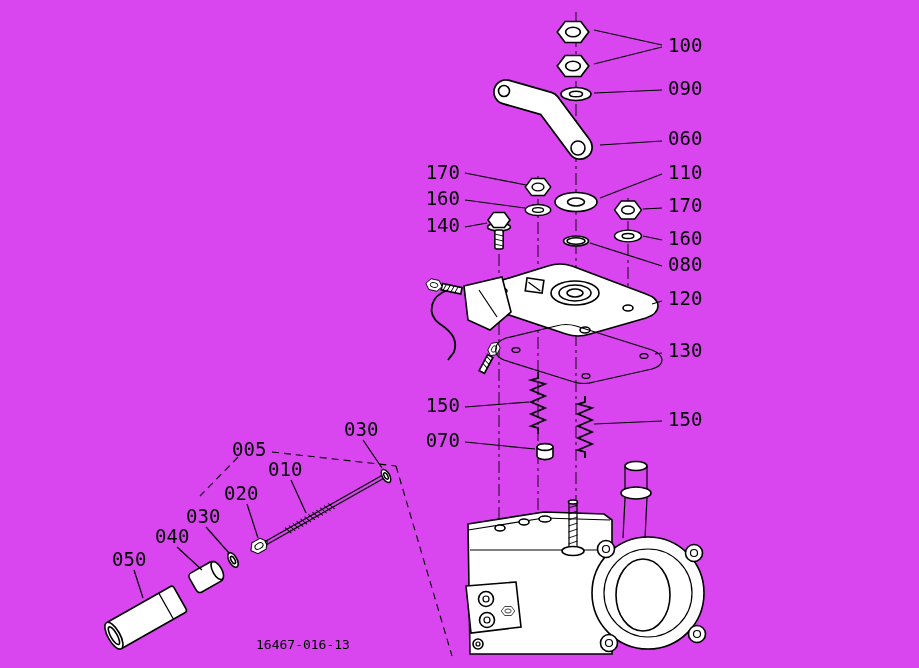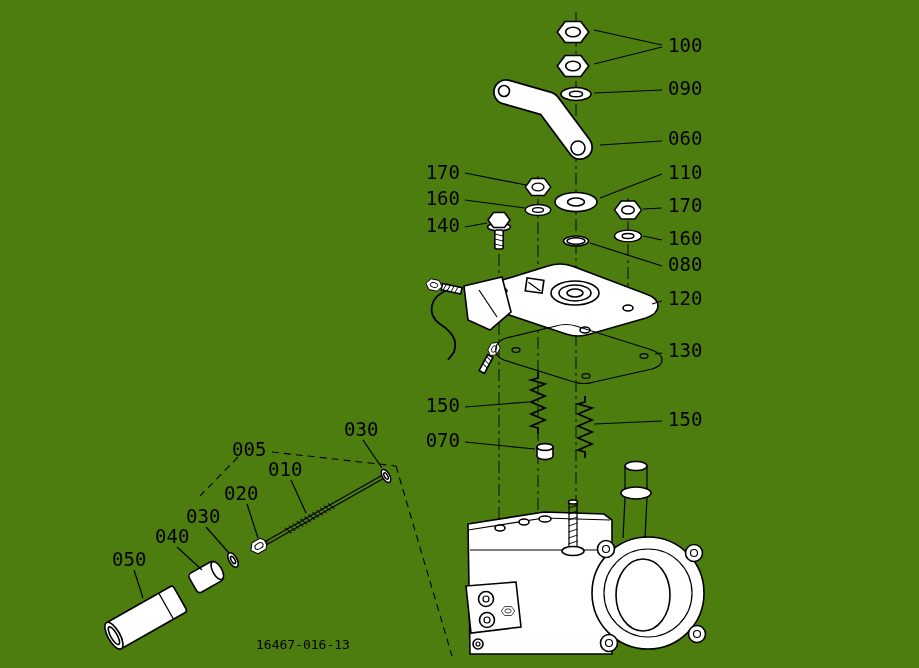--- a/index.html
+++ b/index.html
@@ -1,16 +1,16 @@
 <!DOCTYPE html>
 <html><head>
 <meta charset="utf-8">
 <style>
   html,body { margin:0; padding:0; background:#ffffff; }
-  .stage { position:relative; width:919px; height:668px; background:#4d7c0f; overflow:hidden; }
+  .stage { position:relative; width:919px; height:668px; background:#d946ef; overflow:hidden; }
   svg { display:block; }
   .outline { fill:#ffffff; stroke:#000000; stroke-width:1.6; }
   .thin    { fill:none; stroke:#000000; stroke-width:1.2; }
   .wire    { fill:none; stroke:#000000; stroke-width:1.8; }
   .hatch   { fill:none; stroke:#000000; stroke-width:0.9; }
   .leader  { stroke:#000000; stroke-width:1.2; }
   .cl      { fill:none; stroke:#000000; stroke-width:0.9; stroke-dasharray:12 4 3 4; }
   .dash    { fill:none; stroke:#000000; stroke-width:1.1; stroke-dasharray:7 5; }
   .lbl { font-family:"DejaVu Sans Mono", monospace; font-size:19px; fill:#000000; }
   .lbl-small { font-family:"DejaVu Sans Mono", monospace; font-size:13px; fill:#000000; }

